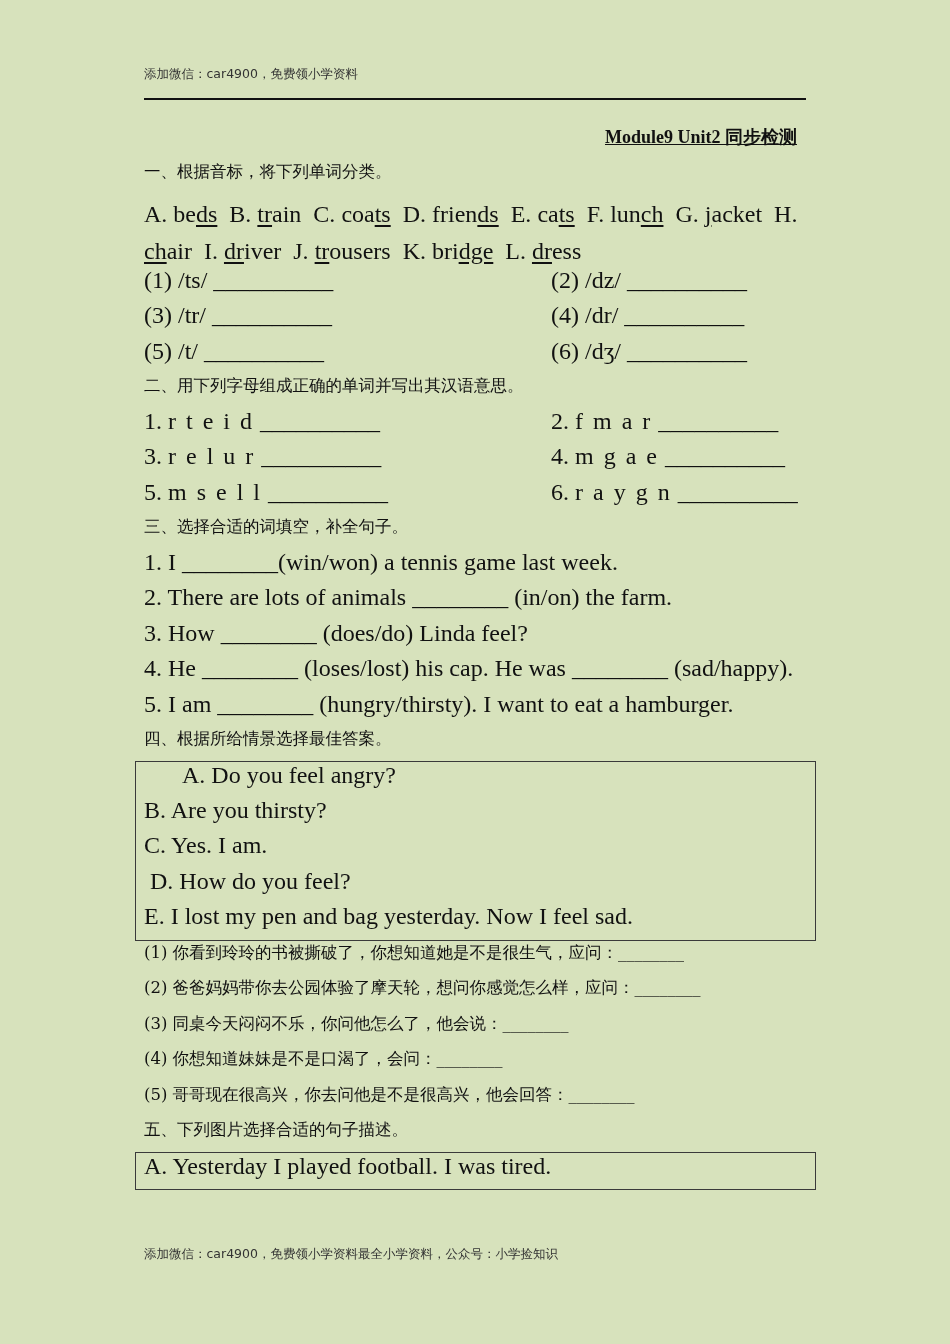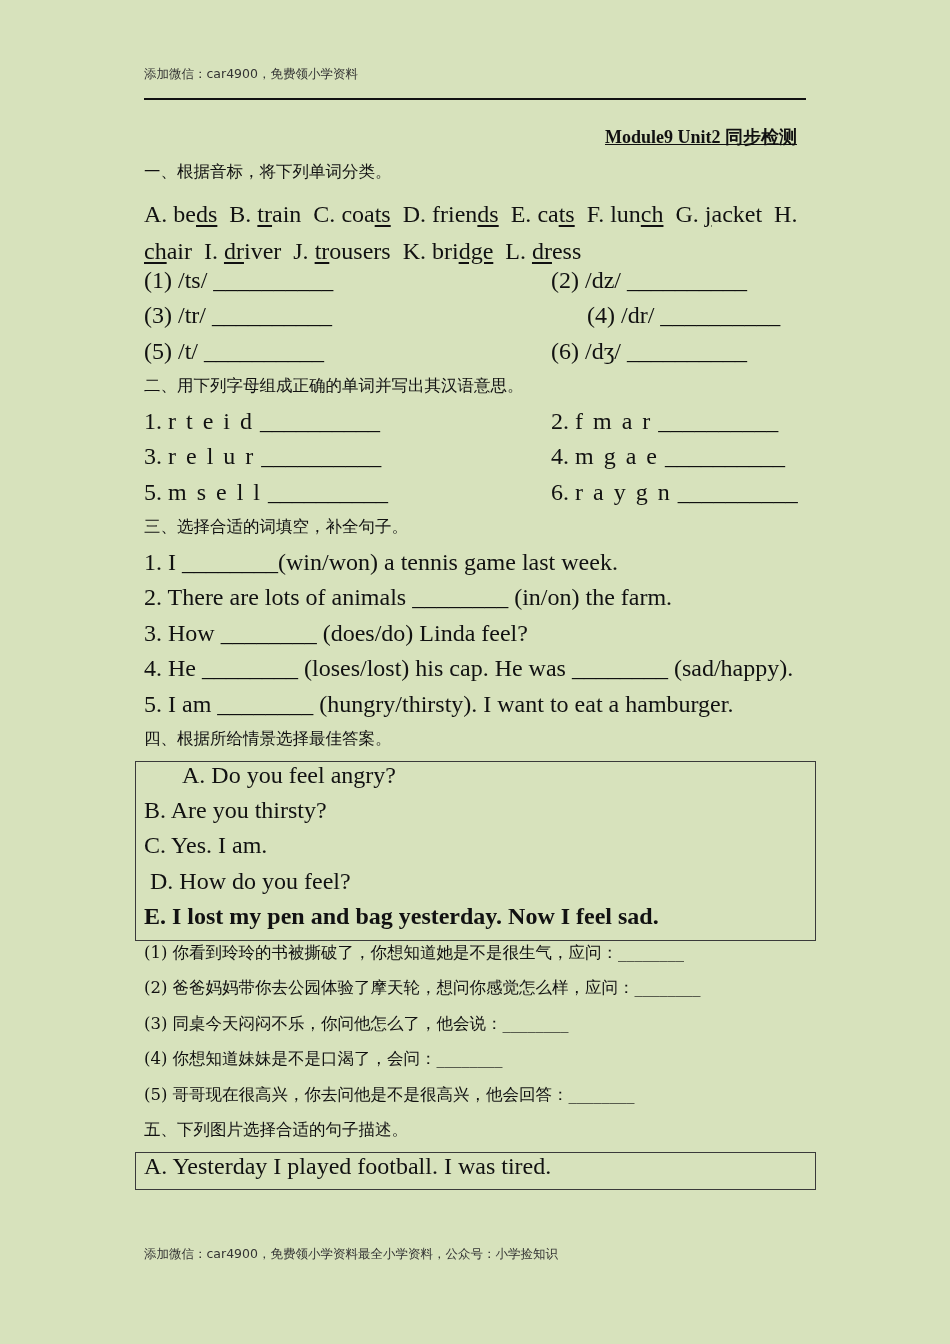--- a/index.html
+++ b/index.html
@@ -60,21 +60,21 @@
   <span><span>H.</span> <span></span><span class="u">ch</span><span>air</span></span>&nbsp;
   <span><span>I.</span> <span></span><span class="u">dr</span><span>iver</span></span>&nbsp;
   <span><span>J.</span> <span></span><span class="u">tr</span><span>ousers</span></span>&nbsp;
   <span><span>K.</span> <span>bri</span><span class="u">dge</span><span></span></span>&nbsp;
   <span><span>L.</span> <span></span><span class="u">dr</span><span>ess</span></span>
 </div>
 
 <div class="abs line" style="left:144px; top:269px;">(1) /ts/ __________</div>
 <div class="abs line" style="left:551px; top:269px;">(2) /dz/ __________</div>
 <div class="abs line" style="left:144px; top:304px;">(3) /tr/ __________</div>
-<div class="abs line" style="left:551px; top:304px;margin-left:36px;">(4) /dr/ __________</div>
+<div class="abs line" style="left:551px; top:304px;">(4) /dr/ __________</div>
 <div class="abs line" style="left:144px; top:340px;">(5) /t/ __________</div>
 <div class="abs line" style="left:551px; top:340px;">(6) /dʒ/ __________</div>
 
 <div class="abs line cn" style="left:144px; top:375px;">二、用下列字母组成正确的单词并写出其汉语意思。</div>
 
 <div class="abs line" style="left:144px; top:410px;"><span>1.</span> <span class="letters">r t e i d</span> <span>__________</span></div>
 <div class="abs line" style="left:551px; top:410px;"><span>2.</span> <span class="letters">f m a r</span> <span>__________</span></div>
 <div class="abs line" style="left:144px; top:445px;"><span>3.</span> <span class="letters">r e l u r</span> <span>__________</span></div>
 <div class="abs line" style="left:551px; top:445px;"><span>4.</span> <span class="letters">m g a e</span> <span>__________</span></div>
 <div class="abs line" style="left:144px; top:481px;"><span>5.</span> <span class="letters">m s e l l</span> <span>__________</span></div>
@@ -87,21 +87,21 @@
 <div class="abs line" style="left:144px; top:657px;">4. He ________ (loses/lost) his cap. He was ________ (sad/happy).</div>
 <div class="abs line" style="left:144px; top:693px;">5. I am ________ (hungry/thirsty). I want to eat a hamburger.</div>
 
 <div class="abs line cn" style="left:144px; top:728px;">四、根据所给情景选择最佳答案。</div>
 
 <div class="box" style="left:135px; top:761px; width:681px; height:180px;"></div>
 <div class="abs line" style="left:144px; top:764px;margin-left:38px;">A. Do you feel angry?</div>
 <div class="abs line" style="left:144px; top:799px;">B. Are you thirsty?</div>
 <div class="abs line" style="left:144px; top:834px;">C. Yes. I am.</div>
 <div class="abs line" style="left:144px; top:870px;margin-left:6px;">D. How do you feel?</div>
-<div class="abs line" style="left:144px; top:905px;font-weight:bold;">E. I lost my pen and bag yesterday. Now I feel sad.</div>
+<div class="abs line" style="left:144px; top:905px;">E. I lost my pen and bag yesterday. Now I feel sad.</div>
 
 <div class="abs line cn" style="left:144px; top:942px;">(1) 你看到玲玲的书被撕破了，你想知道她是不是很生气，应问：________</div>
 <div class="abs line cn" style="left:144px; top:977px;">(2) 爸爸妈妈带你去公园体验了摩天轮，想问你感觉怎么样，应问：________</div>
 <div class="abs line cn" style="left:144px; top:1013px;">(3) 同桌今天闷闷不乐，你问他怎么了，他会说：________</div>
 <div class="abs line cn" style="left:144px; top:1048px;">(4) 你想知道妹妹是不是口渴了，会问：________</div>
 <div class="abs line cn" style="left:144px; top:1084px;">(5) 哥哥现在很高兴，你去问他是不是很高兴，他会回答：________</div>
 
 <div class="abs line cn" style="left:144px; top:1119px;">五、下列图片选择合适的句子描述。</div>
 <div class="box" style="left:135px; top:1152px; width:681px; height:38px;"></div>
 <div class="abs line" style="left:144px; top:1155px;">A. Yesterday I played football. I was tired.</div>

